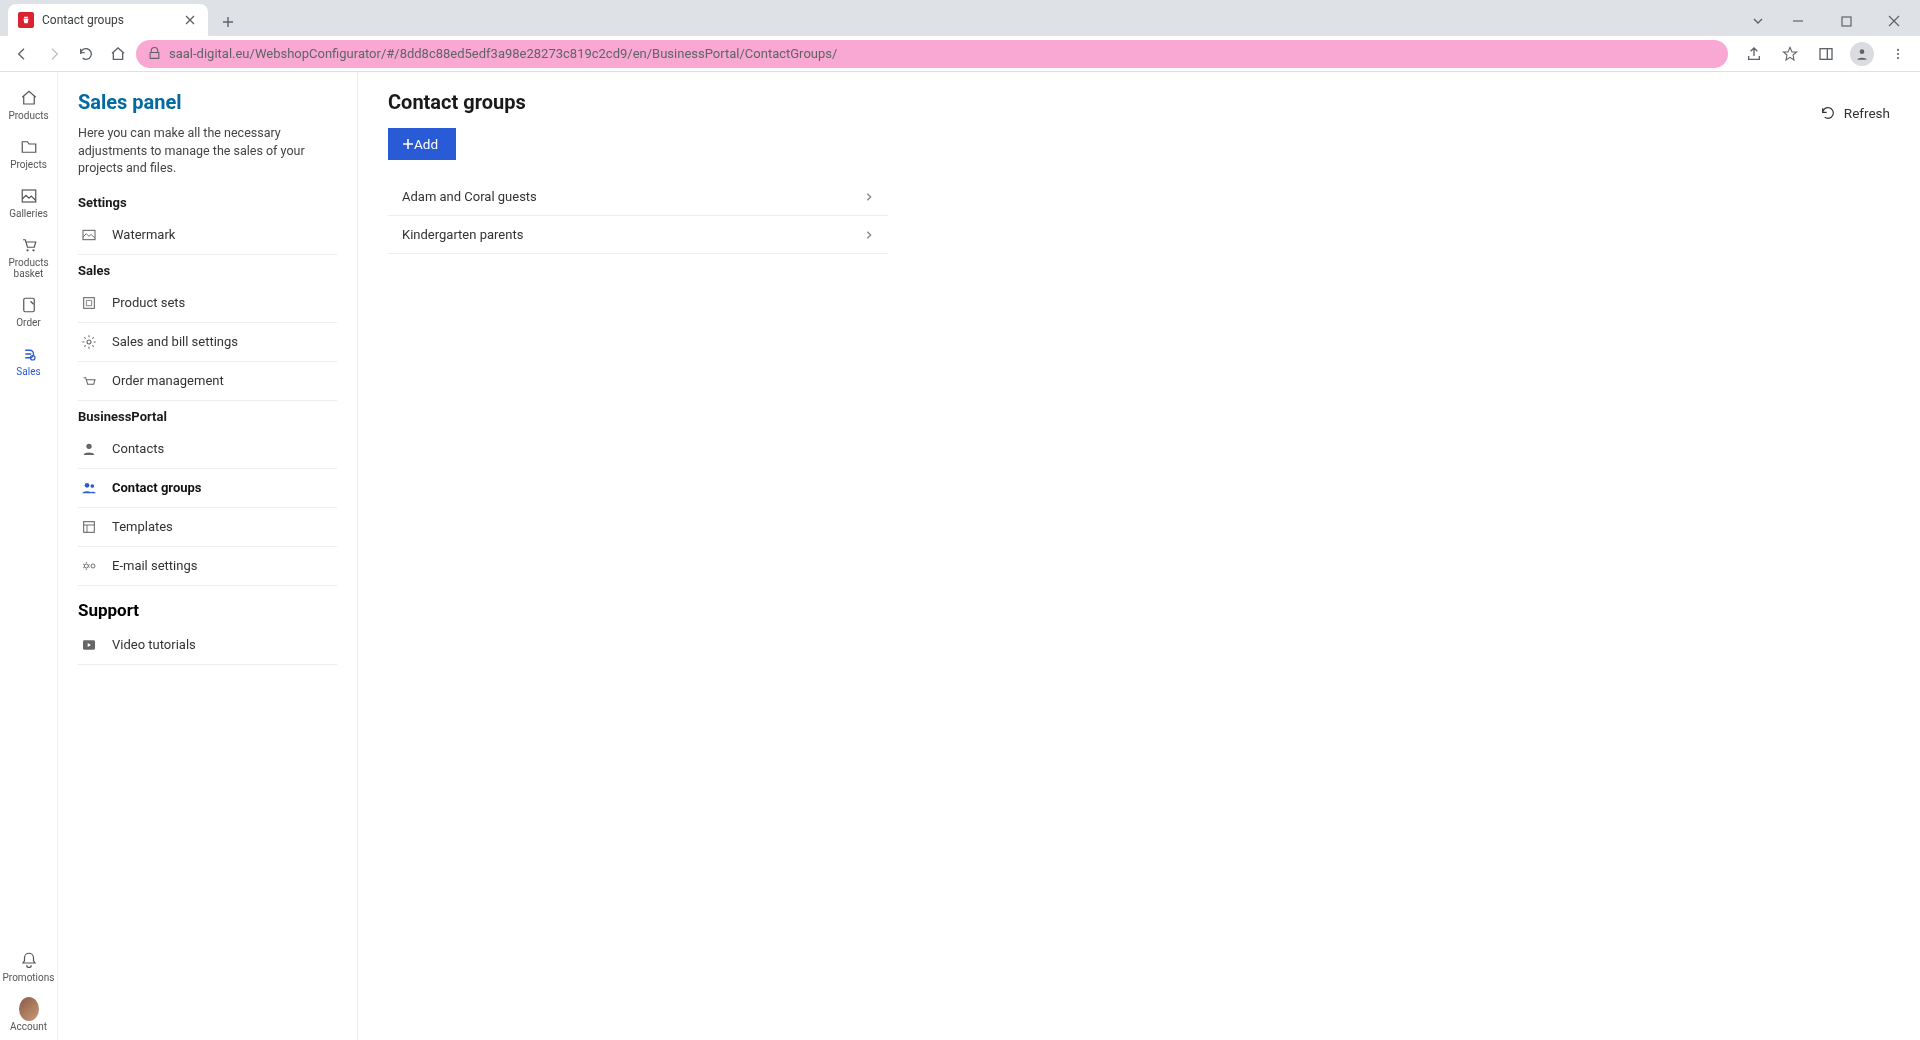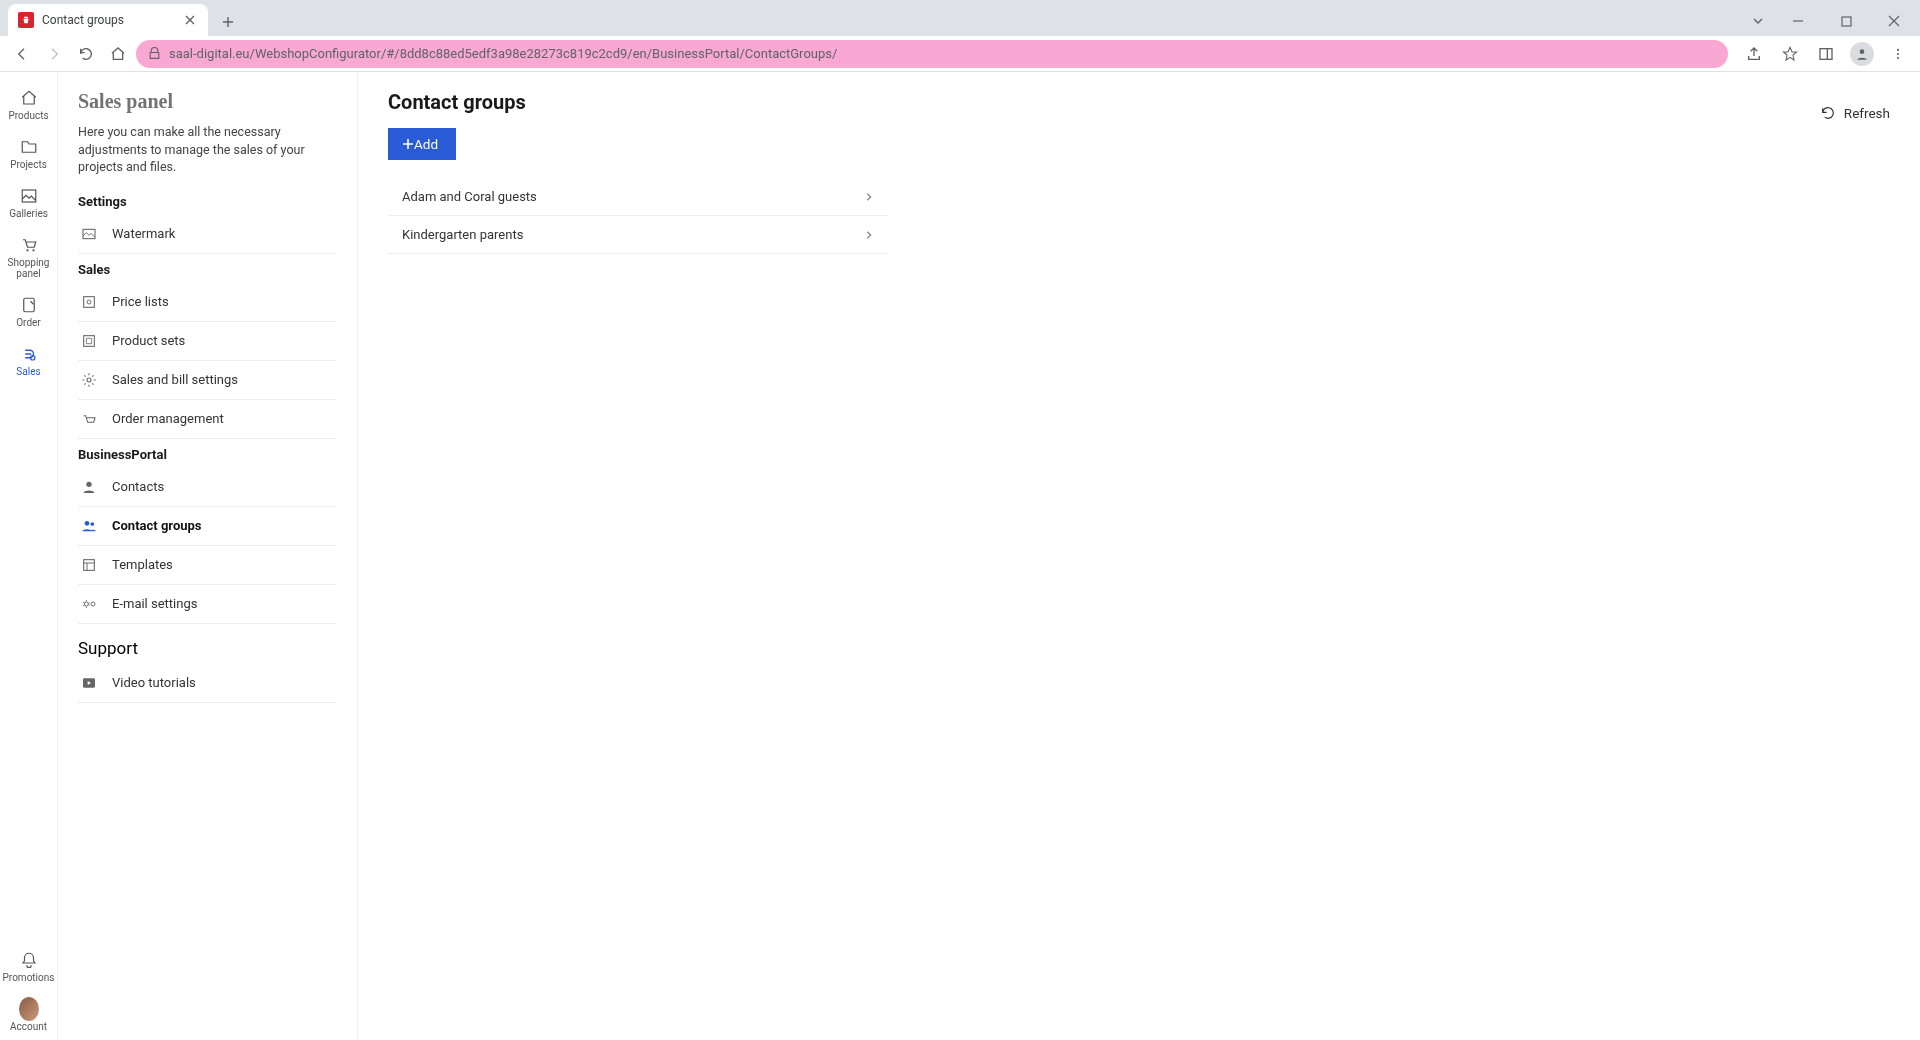--- a/index.html
+++ b/index.html
@@ -29,24 +29,24 @@
   .app { display: flex; height: calc(100% - 72px); }
 
   .rail { width: 58px; border-right: 1px solid #eee; display: flex; flex-direction: column; align-items: center; padding-top: 8px; background:#fff;}
   .rail-item { display: flex; flex-direction: column; align-items: center; justify-content: center; padding: 8px 0; width: 100%; cursor: pointer; font-size: 10px; color: #555; gap: 2px; text-align:center; line-height:1.1;}
   .rail-item.active { color: #2a5bd7; }
   .rail-item .ri { width: 20px; height: 20px; display:flex;align-items:center;justify-content:center;}
   .rail-spacer { flex: 1; }
   .rail-avatar { width:24px;height:24px;border-radius:50%;background:linear-gradient(135deg,#8a5a44,#c99b7a);}
 
   .panel { width: 300px; border-right: 1px solid #eee; padding: 18px 20px 18px 20px; overflow-y:auto;}
-  .panel h1 { font-size: 20px; font-weight: 700; color: #737373; margin-bottom: 10px; font-family: Liberation Serif, serif; }
+  .panel h1 { font-size: 20px; font-weight: 700; color: #0369a1; margin-bottom: 10px; }
   .panel .desc { font-size: 12.5px; color: #444; line-height: 1.4; margin-bottom: 18px; }
   .panel h3 { font-size: 13px; font-weight: 700; color: #1a1a1a; margin-bottom: 6px; margin-top: 8px;}
-  .panel h2.support { font-size: 17px; font-weight: 400; margin-top: 14px; margin-bottom: 6px;}
+  .panel h2.support { font-size: 17px; font-weight: 700; margin-top: 14px; margin-bottom: 6px;}
   .menu-item { display: flex; align-items: center; gap: 14px; padding: 10px 2px; border-bottom: 1px solid #eee; cursor: pointer; font-size: 13px; color: #333; }
   .menu-item.active { font-weight: 700; color: #111; }
   .menu-item .mi { width: 18px; height: 18px; color: #666; display:flex;align-items:center;justify-content:center; flex-shrink:0;}
   .menu-item.active .mi { color:#2a5bd7;}
 
   .main { flex: 1; padding: 18px 30px; position: relative; }
   .main-head { display: flex; align-items: center; }
   .main-head h1 { font-size: 20px; font-weight: 700; color: #1a1a1a; }
   .refresh { position:absolute; right:30px; top:33px; display: flex; align-items: center; gap: 8px; font-size: 13.5px; color: #333; cursor: pointer; }
   .add-btn { margin-top: 14px; background: #2a5bd7; color: #fff; border: none; height: 32px; padding: 0 18px 0 14px; display: inline-flex; align-items: center; gap: 0; font-size: 13.5px; cursor: pointer; }
@@ -195,21 +195,21 @@
       <span>Galleries</span>
     </div>
     <div class="rail-item">
       <span class="ri">
         <svg width="18" height="18" viewBox="0 0 24 24">
             <path d="M4 5h3l3 10h9l2-7H8" stroke="#555" stroke-width="1.6" fill="none"></path>
             <circle cx="10" cy="19" r="1.5" fill="#555"></circle>
             <circle cx="18" cy="19" r="1.5" fill="#555"></circle>
           </svg>
       </span>
-      <span>Shopping panel</span>
+      <span>Products basket</span>
     </div>
     <div class="rail-item">
       <span class="ri">
         <svg width="18" height="18" viewBox="0 0 24 24">
             <rect x="5" y="3" width="14" height="18" rx="2" stroke="#555" stroke-width="1.6" fill="none"></rect>
             <path d="M14 7l4 4" stroke="#555" stroke-width="1.6"></path>
           </svg>
       </span>
       <span>Order</span>
     </div>
@@ -250,29 +250,20 @@
       <span class="mi">
         <svg width="16" height="16" viewBox="0 0 24 24">
             <rect x="3" y="5" width="18" height="14" stroke="#666" stroke-width="1.6" fill="none"></rect>
             <path d="M3 15l5-5 4 4 3-3 6 6" stroke="#666" stroke-width="1.4" fill="none"></path>
           </svg>
       </span>
       <span>Watermark</span>
     </div>
 
     <h3>Sales</h3>
-    <div class="menu-item">
-      <span class="mi">
-        <svg width="16" height="16" viewBox="0 0 24 24">
-            <rect x="4" y="4" width="16" height="16" stroke="#666" stroke-width="1.6" fill="none"></rect>
-            <circle cx="12" cy="12" r="3" stroke="#666" stroke-width="1.4" fill="none"></circle>
-          </svg>
-      </span>
-      <span>Price lists</span>
-    </div>
     <div class="menu-item">
       <span class="mi">
         <svg width="16" height="16" viewBox="0 0 24 24">
             <rect x="4" y="4" width="16" height="16" stroke="#666" stroke-width="1.6" fill="none"></rect>
             <path d="M8 8h8v8H8z" stroke="#666" stroke-width="1.2" fill="none"></path>
           </svg>
       </span>
       <span>Product sets</span>
     </div>
     <div class="menu-item">

